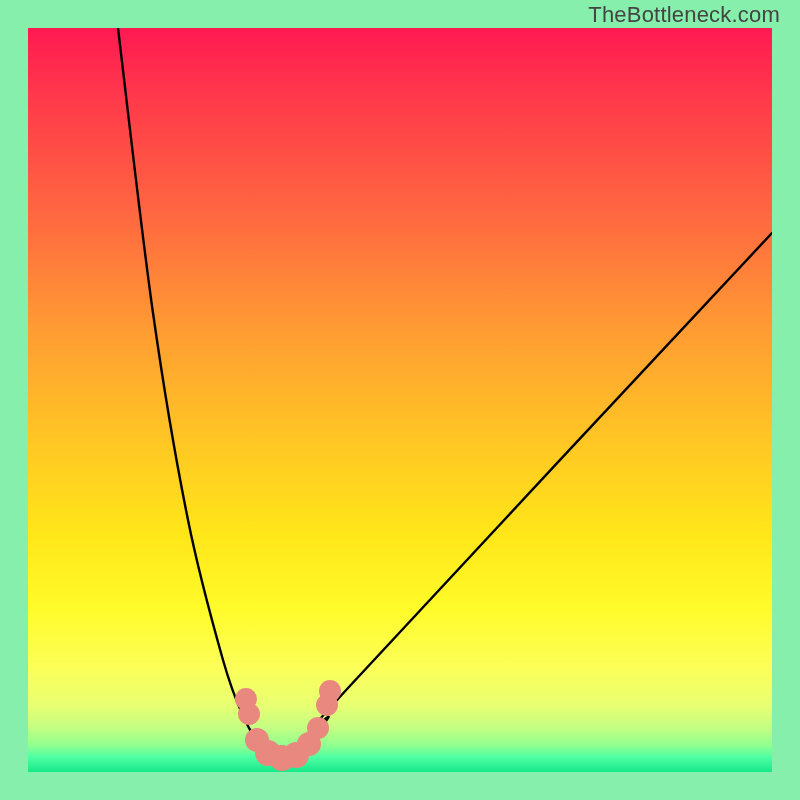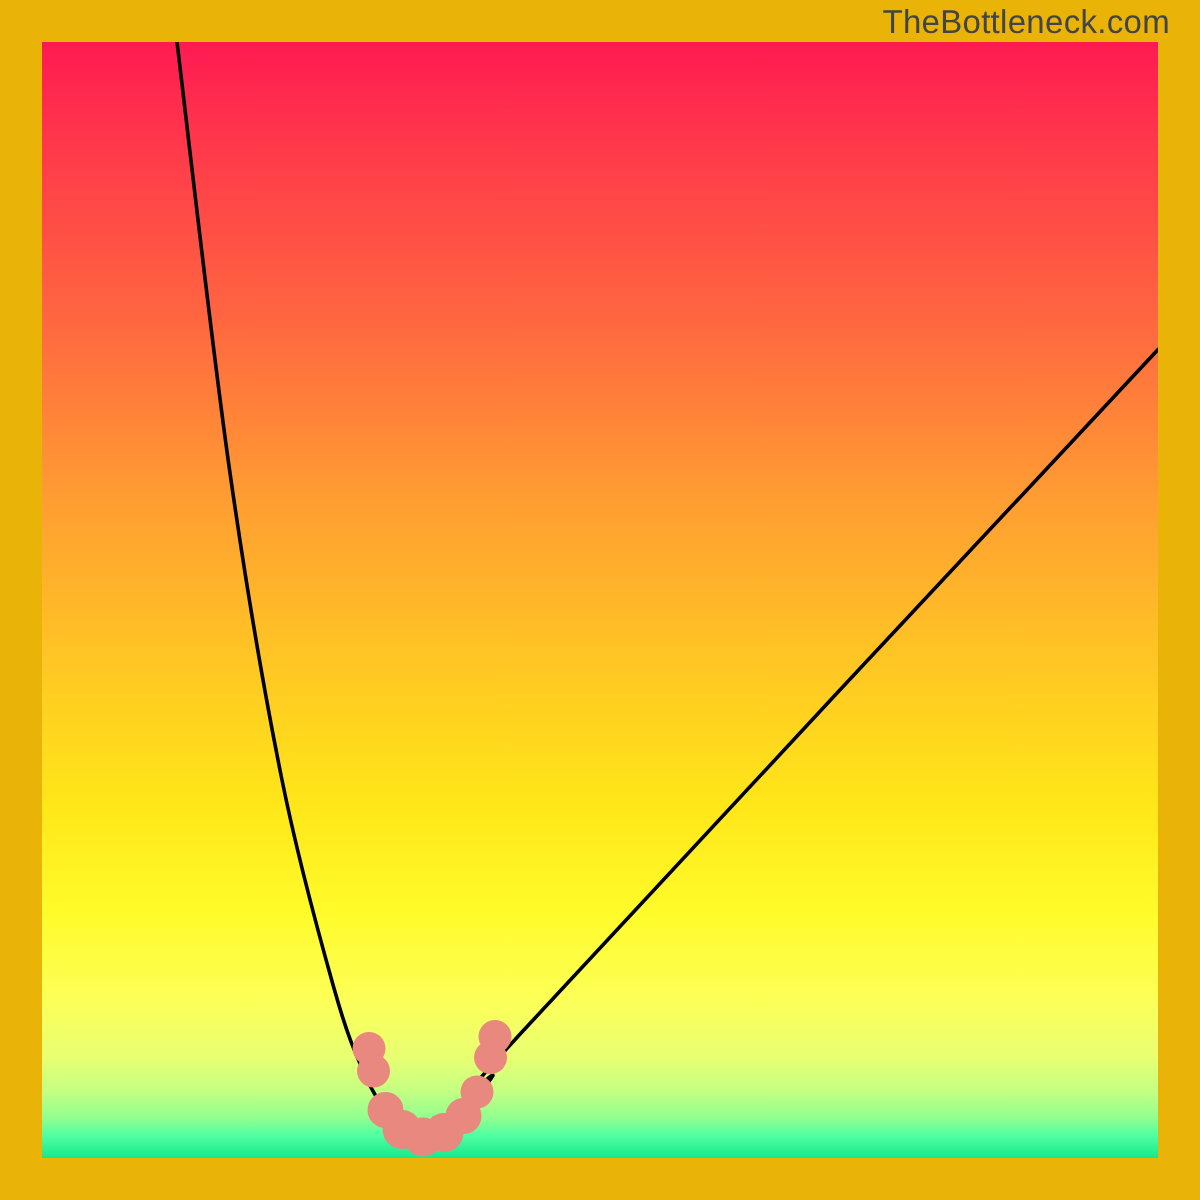--- a/index.html
+++ b/index.html
@@ -9,21 +9,21 @@
     height: 800px;
     background: #000;
     font-family: Arial, Helvetica, sans-serif;
   }
   .frame {
     position: absolute;
     top: 0;
     left: 0;
     width: 800px;
     height: 800px;
-    background: #eab308;
+    background: #86efac;
   }
   .watermark {
     position: absolute;
     top: 2px;
     right: 20px;
     color: #444;
     font-size: 22px;
     font-weight: 500;
     letter-spacing: 0.2px;
     user-select: none;

